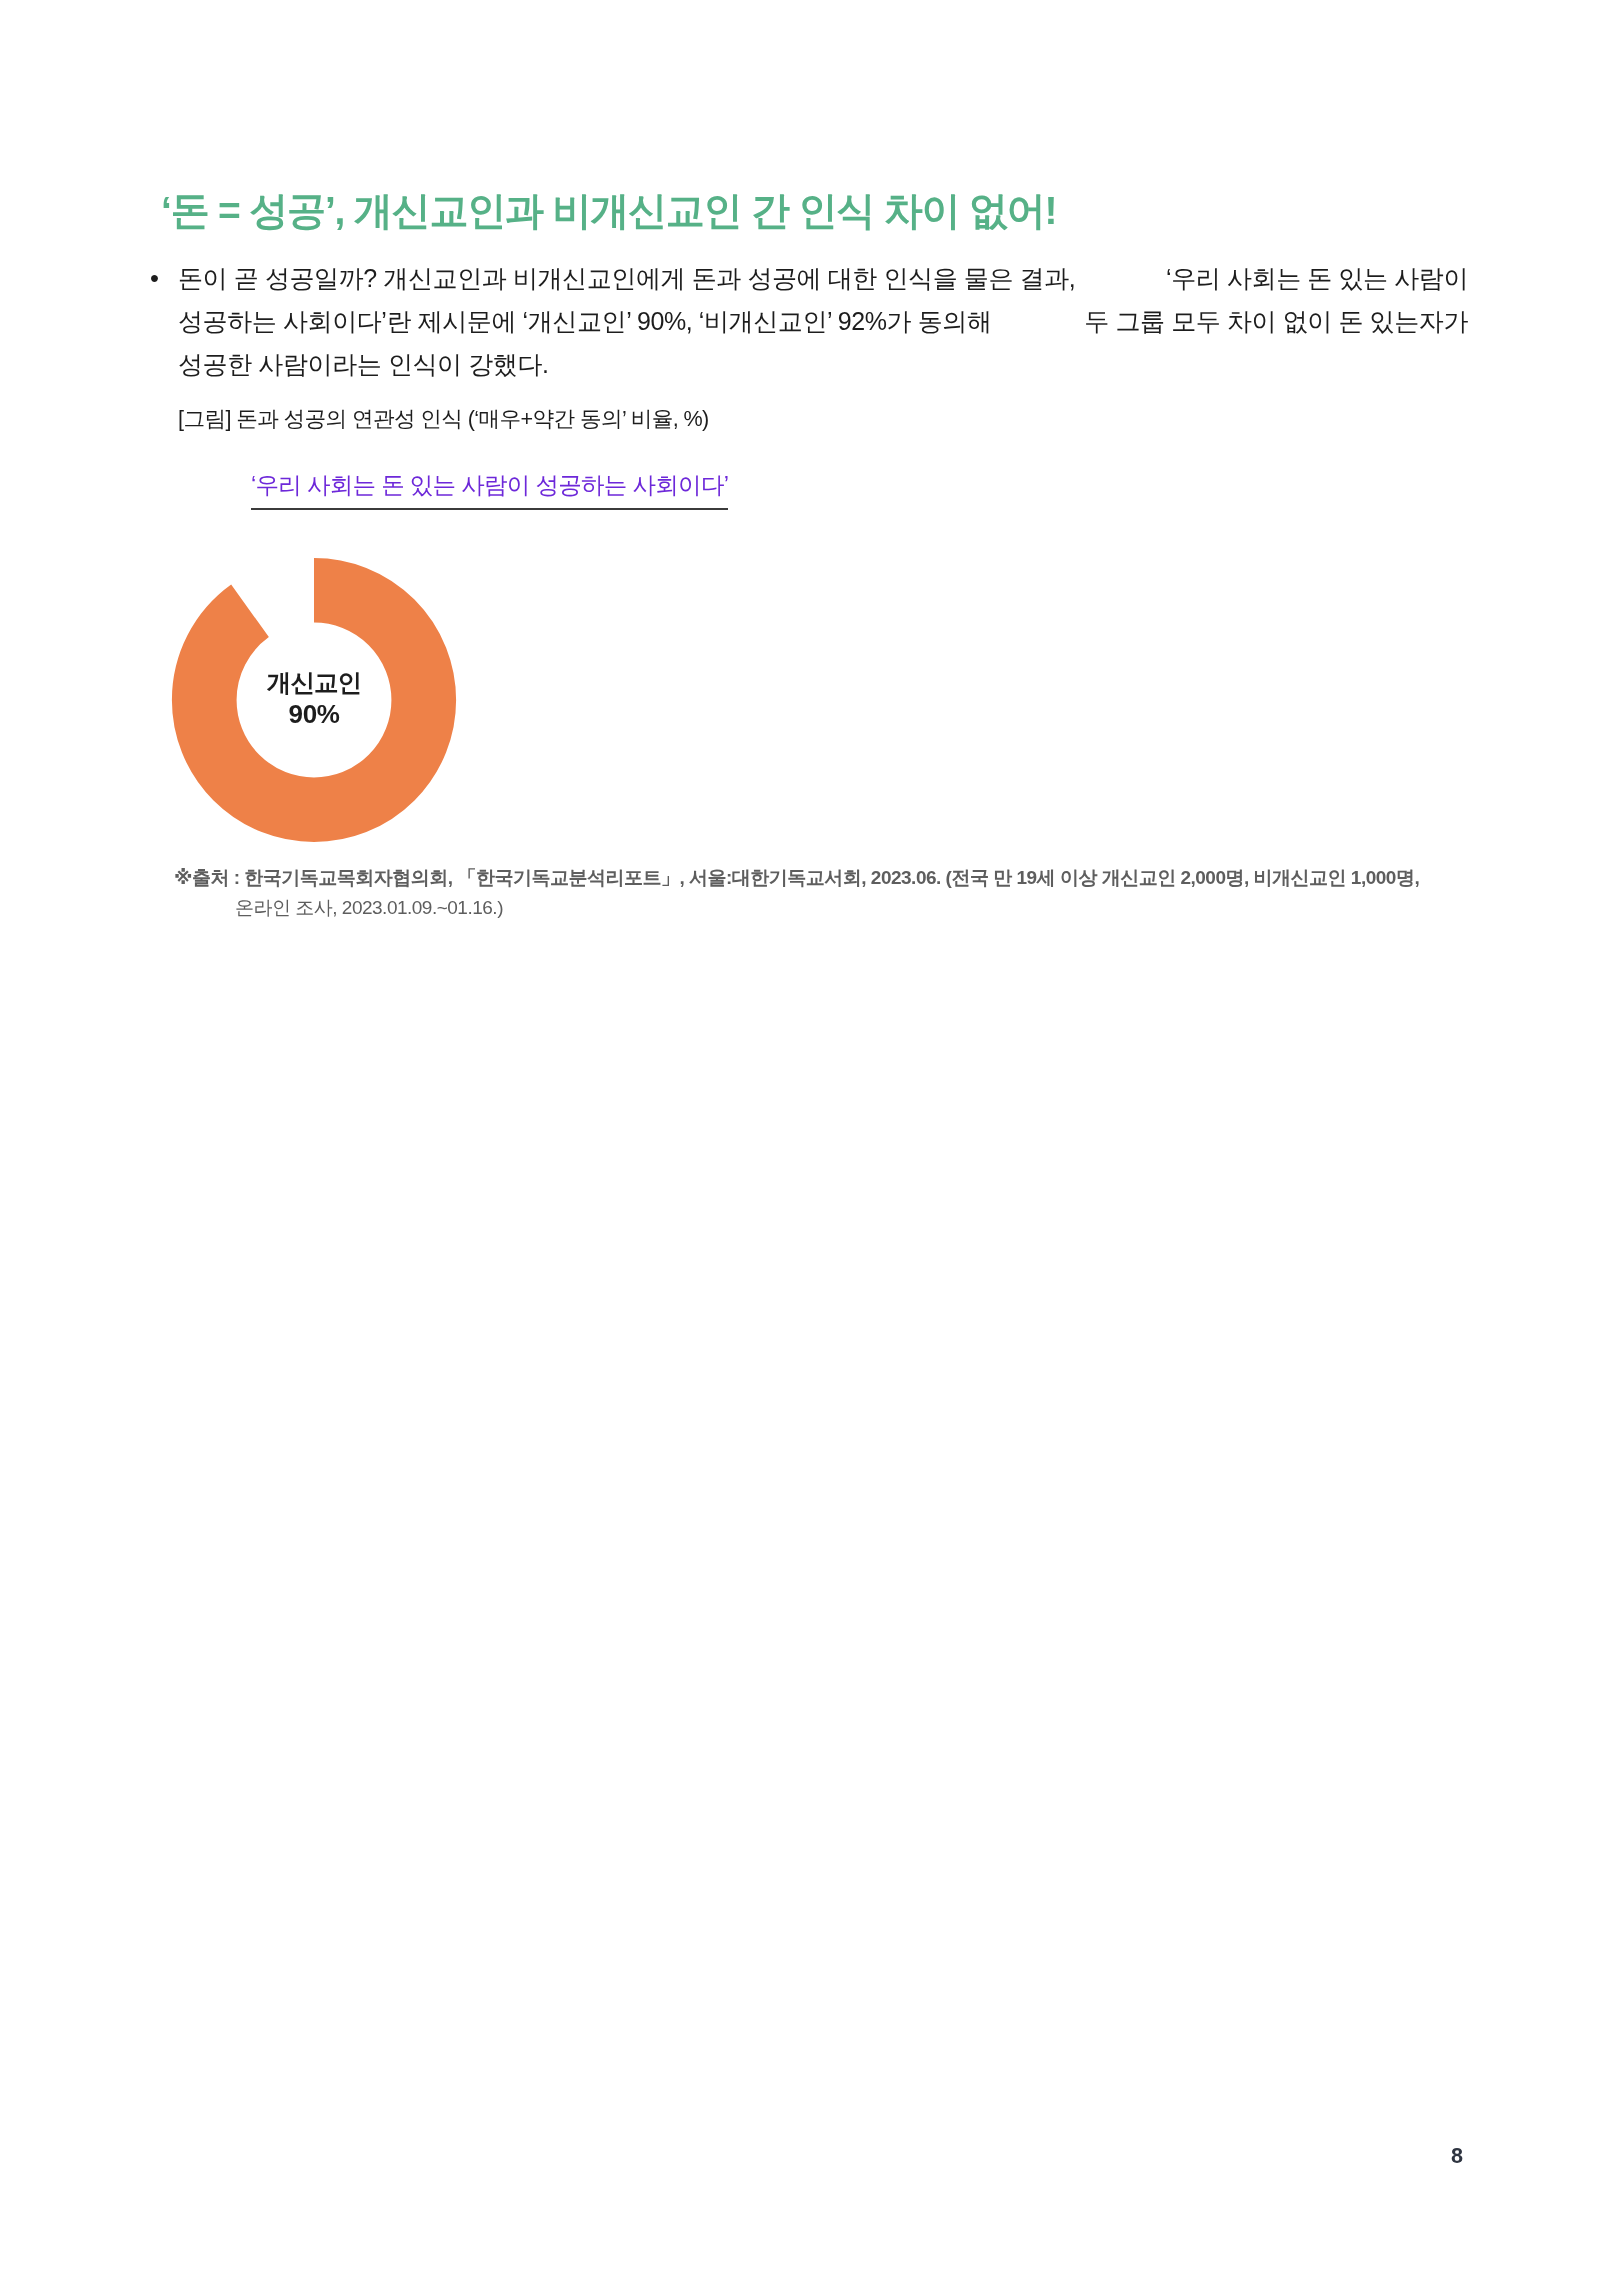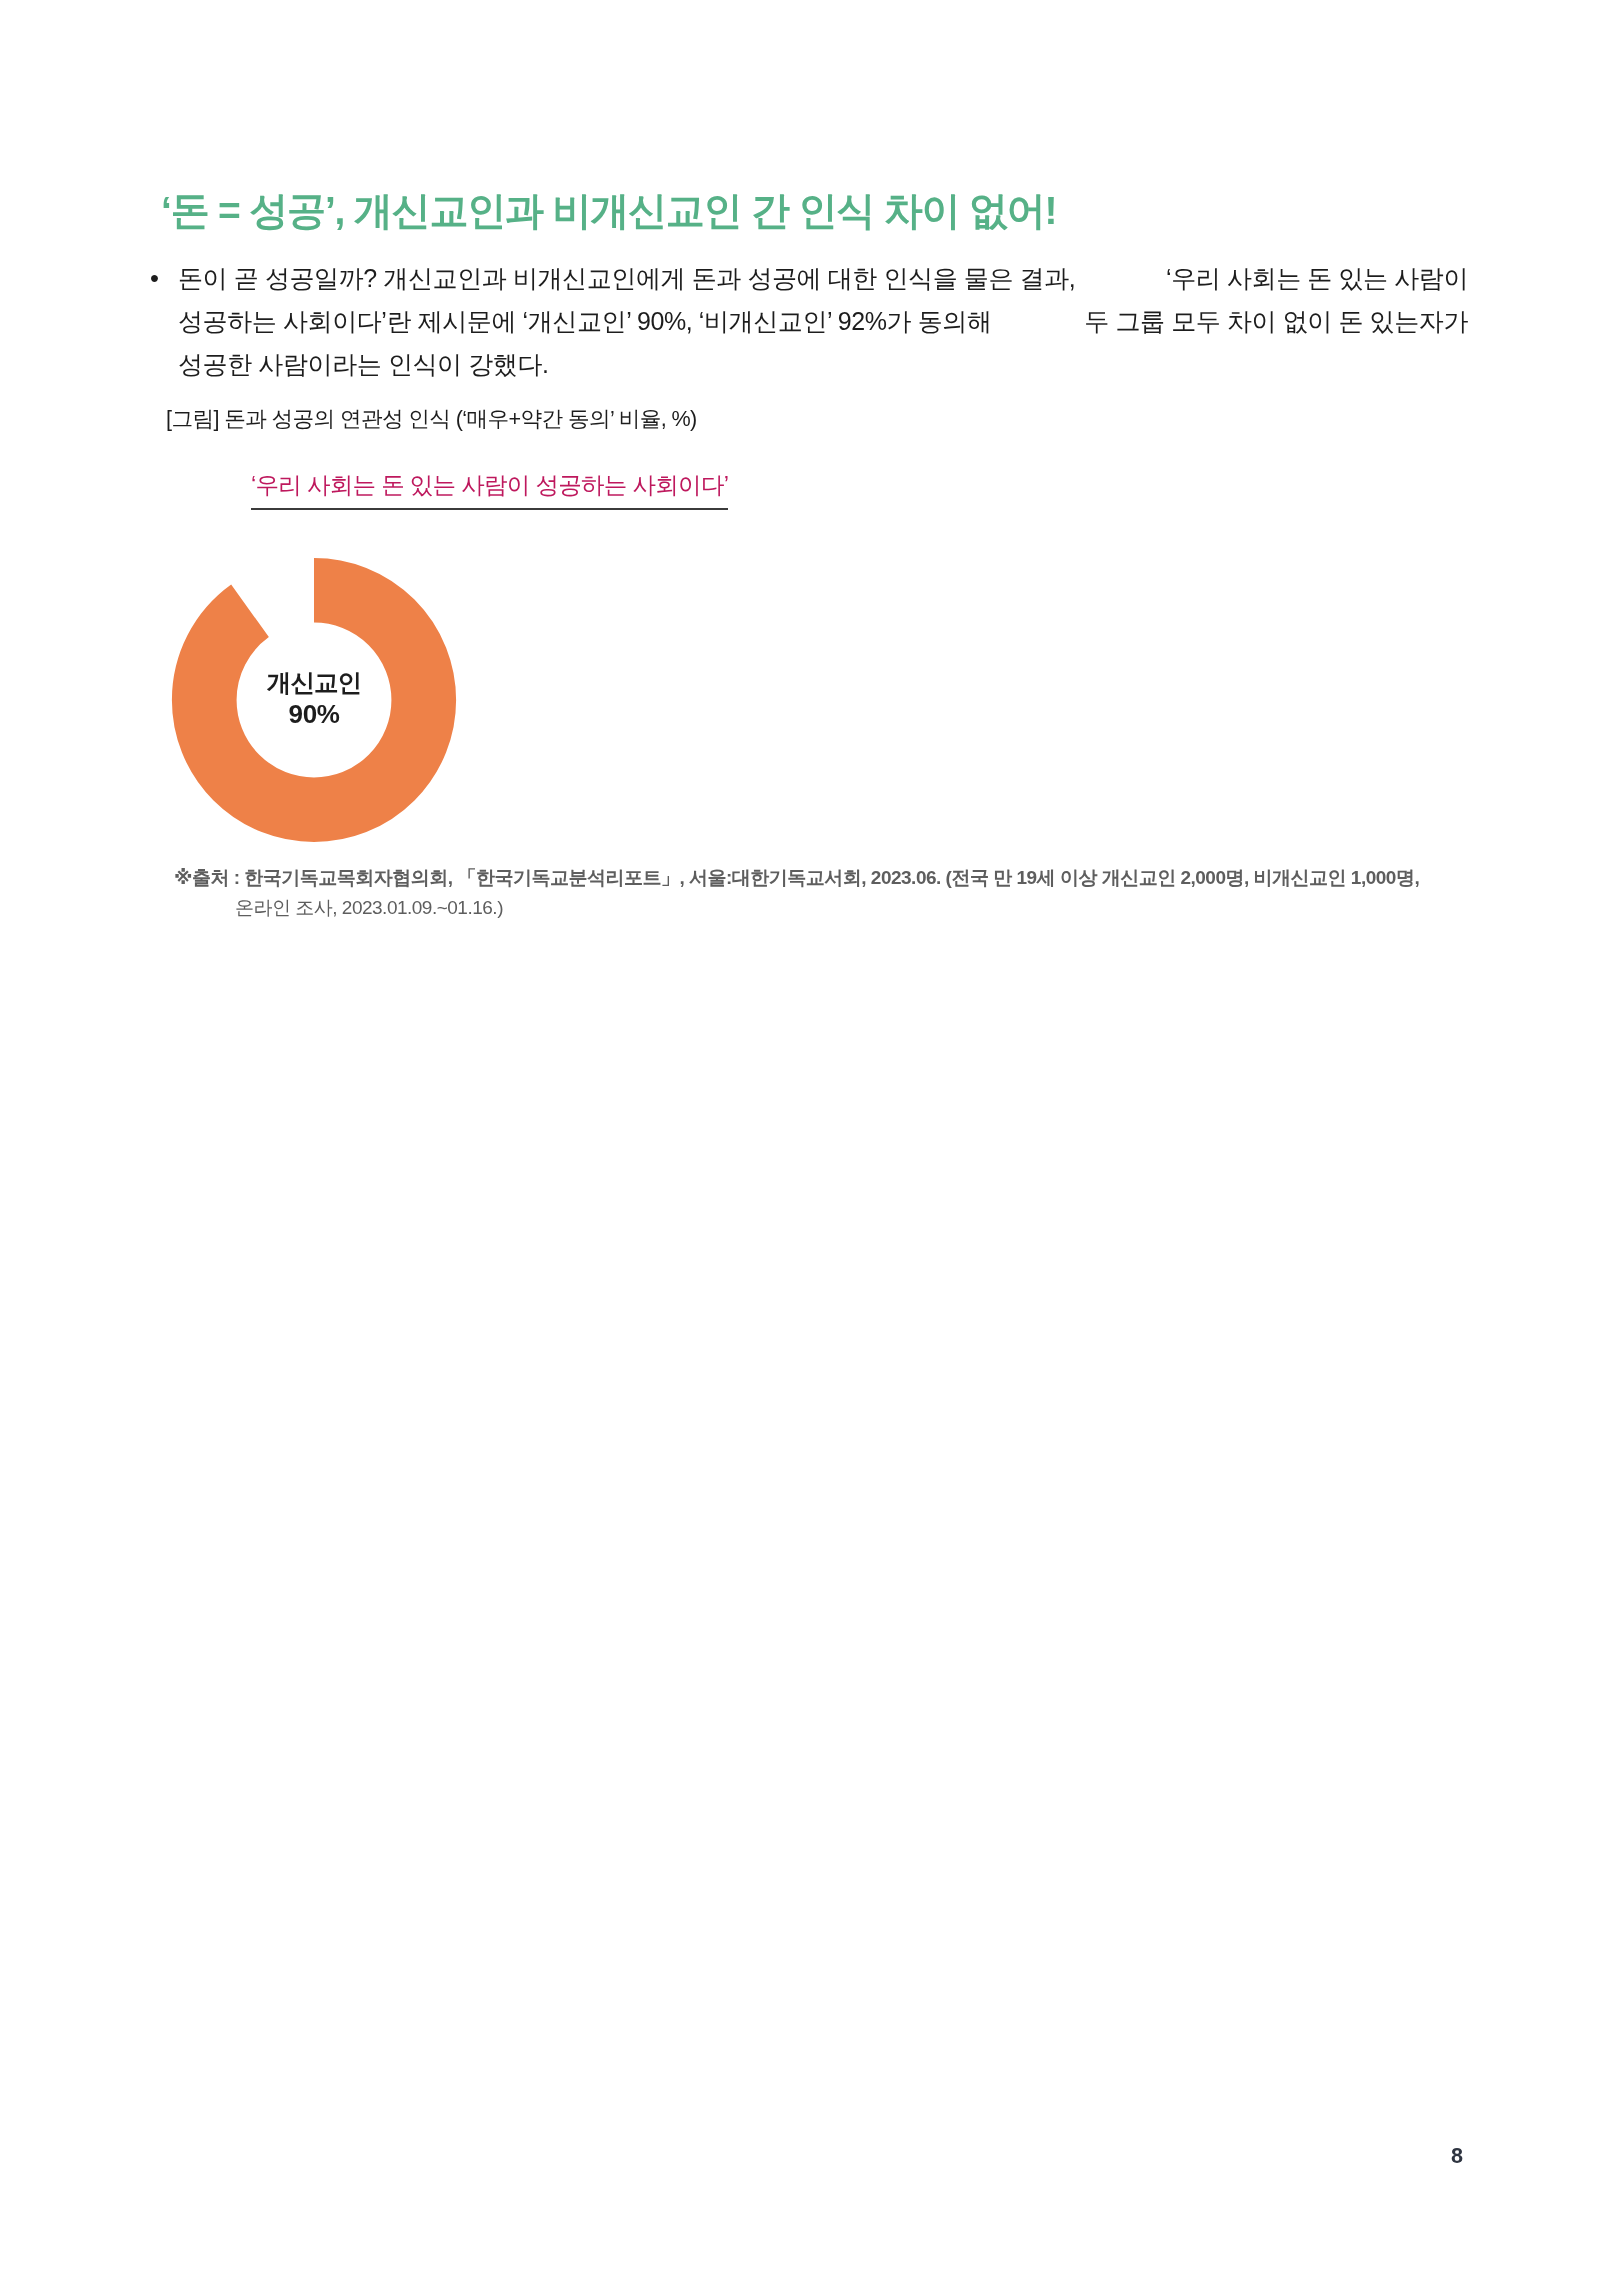--- a/index.html
+++ b/index.html
@@ -70,21 +70,21 @@
   }
   .bullet-text .line.just {
     display: flex;
     justify-content: space-between;
   }
   .bullet-text .line.just > span { white-space: pre; }
 
   
   .fig-caption {
     position: absolute;
-    left: 166px;
+    left: 178px;
     top: 404px;
     font-size: 21.6px;
     letter-spacing: -0.6px;
     color: #1d1d1d;
     white-space: nowrap;
   }
 
   
   .chart-wrap {
     position: absolute;
@@ -92,21 +92,21 @@
     top: 469px;
     width: 686px;
     height: 392px;
   }
   .chart-title {
     position: absolute;
     left: 84px;
     top: 0px;
     font-size: 23.5px;
     letter-spacing: -0.7px;
-    color: #be185d;
+    color: #6d28d9;
     white-space: nowrap;
     padding-bottom: 6.9px;
     border-bottom: 2px solid #3b3b3b;
   }
   .donut-row {
     position: absolute;
     left: 0px;
     top: 84px;
     width: 686px;
     height: 304px;

